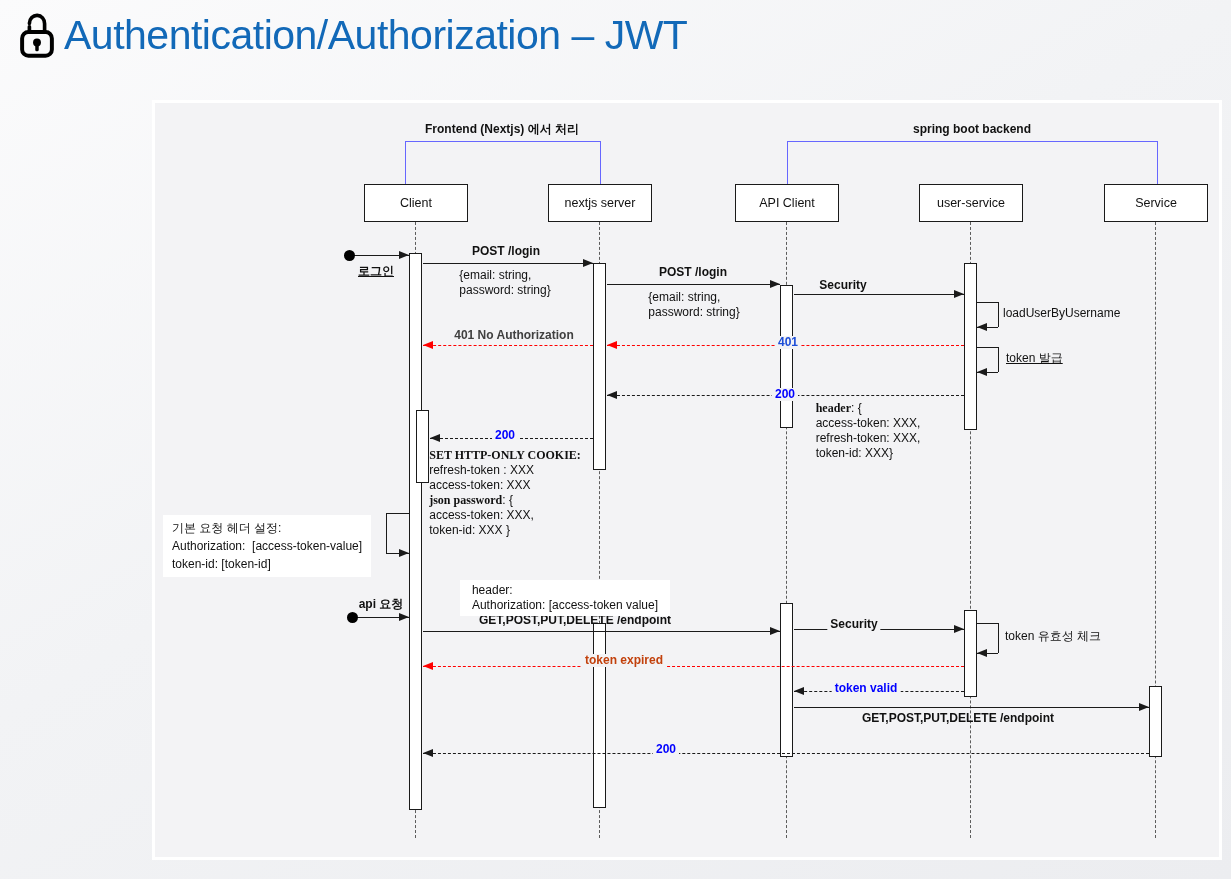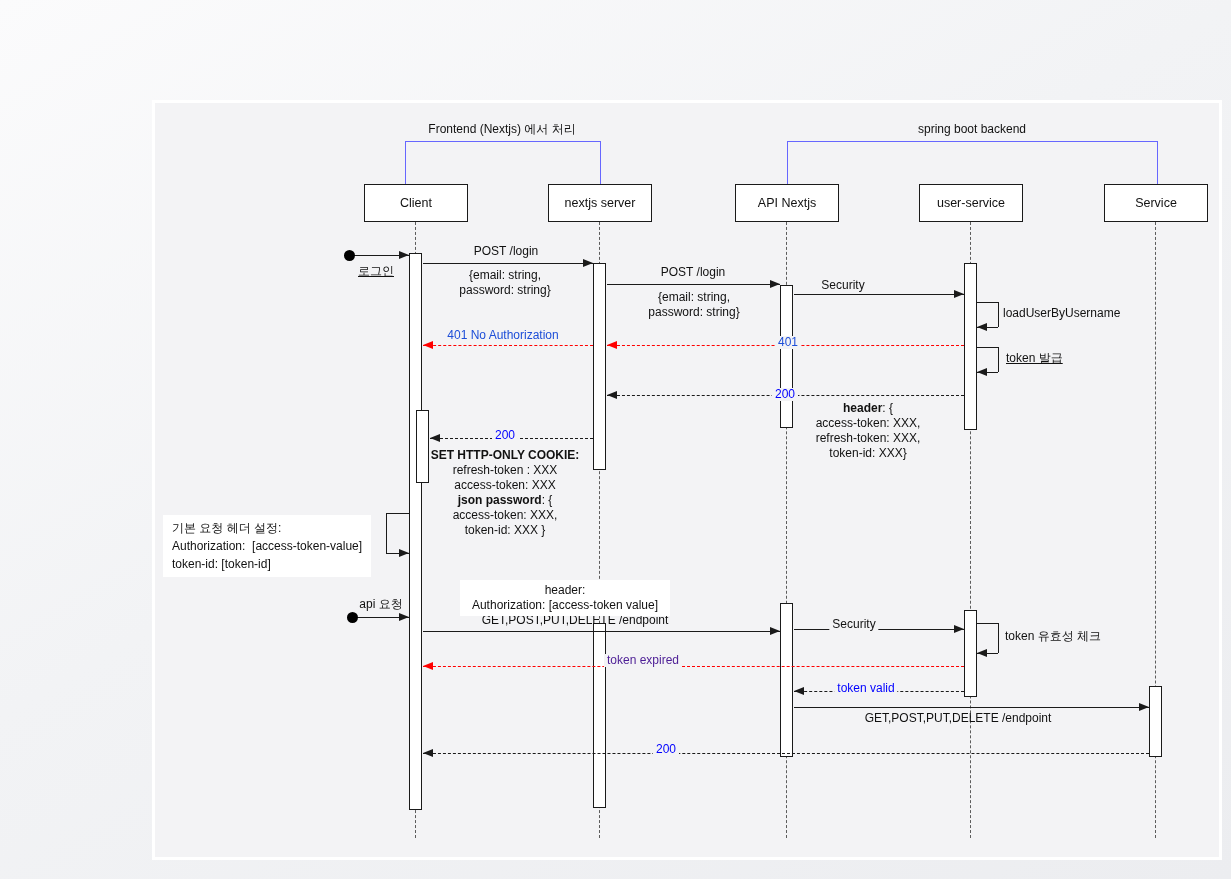--- a/index.html
+++ b/index.html
@@ -14,30 +14,39 @@
   .actor{position:absolute;box-sizing:border-box;background:#ffffff;border:1.4px solid #1a1a1a;
          display:flex;align-items:center;justify-content:center;font-size:12.5px;color:#111;}
   .lifeline{position:absolute;width:0;border-left:1.6px dashed #5c5c5c;}
   .bar{position:absolute;box-sizing:border-box;width:13px;background:#ffffff;border:1.4px solid #1a1a1a;}
   .hline{position:absolute;height:0;border-top:1.4px solid #1a1a1a;}
   .vline{position:absolute;width:0;border-left:1.4px solid #1a1a1a;}
   .dash{border-top-style:dashed !important;}
   .ah{position:absolute;width:0;height:0;border-top:4.5px solid transparent;border-bottom:4.5px solid transparent;}
   .dot{position:absolute;width:11px;height:11px;border-radius:50%;background:#000;}
   .lbl{position:absolute;font-size:12px;color:#111;white-space:pre;line-height:13px;}
-  .lbl.center{transform:translateX(-50%);text-align:center;}
-  .blk{position:absolute;font-size:12px;color:#111;white-space:pre;line-height:15px;text-align:center;}
+  .lbl.center{transform:translateX(-50%);text-align:center;font-weight:bold;}
+  .blk{position:absolute;font-size:12px;color:#111;white-space:pre;line-height:15px;text-align:left;}
   .blk.center{transform:translateX(-50%);}
   .blk.left{text-align:left;}
-  b{font-weight:700;}
+  b{font-weight:700;font-family:Liberation Serif, serif;}
 </style>
 </head>
 <body>
 
 <div id="page">
+  <div id="title-row">
+    <svg width="38" height="46" viewBox="0 0 24 29">
+      <path d="M7.2 12 V8.6 M7.2 6.5 A4.8 5.2 0 0 1 16.8 6.8 V12" fill="none" stroke="#000" stroke-width="2.3" stroke-linecap="round"></path>
+      <rect x="2.6" y="12" width="18.8" height="15" rx="4" fill="none" stroke="#000" stroke-width="2.5"></rect>
+      <circle cx="12" cy="18.6" r="2.5" fill="#000"></circle>
+      <rect x="10.9" y="19.6" width="2.2" height="4.6" rx="1" fill="#000"></rect>
+    </svg>
+    <span id="page-title" style="color: rgb(18, 105, 184);">Authentication/Authorization – JWT</span>
+  </div>
   <div id="diagram-panel" style="left: 152px; top: 100px; width: 1070px; height: 760px; background: rgb(243, 243, 245); border-color: rgb(255, 255, 255);"></div>
 <div class="hline" style="left: 405px; width: 195px; top: 141px; border-top-color: rgb(102, 102, 255);"></div>
     <div class="vline" style="left: 405px; top: 141px; height: 43px; border-left-color: rgb(102, 102, 255);"></div>
     <div class="vline" style="left: 600px; top: 141px; height: 43px; border-left-color: rgb(102, 102, 255);"></div>
     <div class="lbl center" style="left: 502px; top: 123px;">Frontend (Nextjs) 에서 처리</div>
     <div class="hline" style="left: 787px; width: 370px; top: 141px; border-top-color: rgb(102, 102, 255);"></div>
     <div class="vline" style="left: 787px; top: 141px; height: 43px; border-left-color: rgb(102, 102, 255);"></div>
     <div class="vline" style="left: 1157px; top: 141px; height: 43px; border-left-color: rgb(102, 102, 255);"></div>
     <div class="lbl center" style="left: 972px; top: 123px;">spring boot backend</div>
     <div class="lifeline" style="left: 415px; top: 222px; height: 616px;"></div>
@@ -101,36 +110,36 @@
     <div class="hline dash" style="left: 423px; width: 726px; top: 753px; border-top-color: rgb(26, 26, 26);"></div>
     <div class="ah" style="top: 749px; left: 423px; border-right: 10px solid rgb(26, 26, 26);"></div>
     <div class="dot" style="left: 344px; top: 250px;"></div>
     <div class="dot" style="left: 347px; top: 612px;"></div>
     <div class="lbl center" style="left: 376px; top: 237px; text-decoration: underline; margin-top: 28px;">로그인</div>
     <div class="lbl center" style="left: 506px; top: 245px;">POST /login</div>
     <div class="lbl center" style="left: 693px; top: 266px;">POST /login</div>
     <div class="lbl center" style="left: 843px; top: 279px;">Security</div>
     <div class="lbl" style="left: 1000px; top: 307px; background: rgb(243, 243, 245); padding: 0px 3px;">loadUserByUsername</div>
     <div class="lbl center" style="left: 788px; top: 336px; color: #1d4ed8; background: rgb(243, 243, 245); padding: 0px 3px;">401</div>
-    <div class="lbl center" style="left: 503px; top: 329px; color: #1d4ed8; background: rgb(243, 243, 245); padding: 0px 3px;">401 No Authorization</div>
+    <div class="lbl center" style="left: 514px; top: 329px; color: #404040; background: rgb(243, 243, 245); padding: 0px 3px;">401 No Authorization</div>
     <div class="lbl" style="left: 1003px; top: 352px; background: rgb(243, 243, 245); padding: 0px 3px; text-decoration: underline;">token 발급</div>
     <div class="lbl center" style="left: 785px; top: 388px; color: rgb(0, 0, 255); background: rgb(243, 243, 245); padding: 0px 3px;">200</div>
     <div class="lbl center" style="left: 505px; top: 429px; color: rgb(0, 0, 255); background: rgb(243, 243, 245); padding: 0px 3px;">200</div>
     <div class="lbl center" style="left: 381px; top: 598px;">api 요청</div>
     <div class="lbl center" style="left: 575px; top: 614px;">GET,POST,PUT,DELETE /endpoint</div>
     <div class="lbl center" style="left: 854px; top: 618px; background: rgb(243, 243, 245); padding: 0px 3px;">Security</div>
     <div class="lbl" style="left: 1002px; top: 630px; background: rgb(243, 243, 245); padding: 0px 3px; text-align: center;">token 유효성 체크</div>
-    <div class="lbl center" style="left: 643px; top: 654px; color: #4c1d95; background: rgb(243, 243, 245); padding: 0px 3px;">token expired</div>
+    <div class="lbl center" style="left: 624px; top: 654px; color: #c2410c; background: rgb(243, 243, 245); padding: 0px 3px;">token expired</div>
     <div class="lbl center" style="left: 866px; top: 682px; color: rgb(0, 0, 255); background: rgb(243, 243, 245); padding: 0px 3px;">token valid</div>
     <div class="lbl center" style="left: 958px; top: 712px;">GET,POST,PUT,DELETE /endpoint</div>
     <div class="lbl center" style="left: 666px; top: 743px; color: rgb(0, 0, 255); background: rgb(243, 243, 245); padding: 0px 3px;">200</div>
     <div class="blk center" style="left: 505px; top: 268px;"><div><span>{email: string,</span></div><div><span>password: string}</span></div></div>
     <div class="blk center" style="left: 694px; top: 290px;"><div><span>{email: string,</span></div><div><span>password: string}</span></div></div>
     <div class="blk center" style="left: 868px; top: 401px;"><div><b>header</b><span>: {</span></div><div><span>access-token: XXX,</span></div><div><span>refresh-token: XXX,</span></div><div><span>token-id: XXX}</span></div></div>
     <div class="blk center" style="left: 505px; top: 448px;"><div><b>SET HTTP-ONLY COOKIE:</b></div><div><span>refresh-token : XXX</span></div><div><span>access-token: XXX</span></div><div><b>json password</b><span>: {</span></div><div><span>access-token: XXX,</span></div><div><span>token-id: XXX }</span></div></div>
     <div class="blk center" style="left: 565px; top: 580px; background: rgb(255, 255, 255); padding: 3px 12px;"><div><span>header:</span></div><div><span>Authorization: [access-token value]</span></div></div>
     <div class="blk left" style="left: 163px; top: 515px; background: rgb(255, 255, 255); padding: 4px 9px; line-height: 18px;"><div><span>기본 요청 헤더 설정:</span></div><div><span>Authorization:  [access-token-value]</span></div><div><span>token-id: [token-id]</span></div></div>
     <div class="actor" style="left: 364px; top: 184px; width: 104px; height: 38px;">Client</div>
     <div class="actor" style="left: 548px; top: 184px; width: 104px; height: 38px;">nextjs server</div>
-    <div class="actor" style="left: 735px; top: 184px; width: 104px; height: 38px;">API Nextjs</div>
+    <div class="actor" style="left: 735px; top: 184px; width: 104px; height: 38px;">API Client</div>
     <div class="actor" style="left: 919px; top: 184px; width: 104px; height: 38px;">user-service</div>
     <div class="actor" style="left: 1104px; top: 184px; width: 104px; height: 38px;">Service</div>
   </div>
 
 </body></html>

